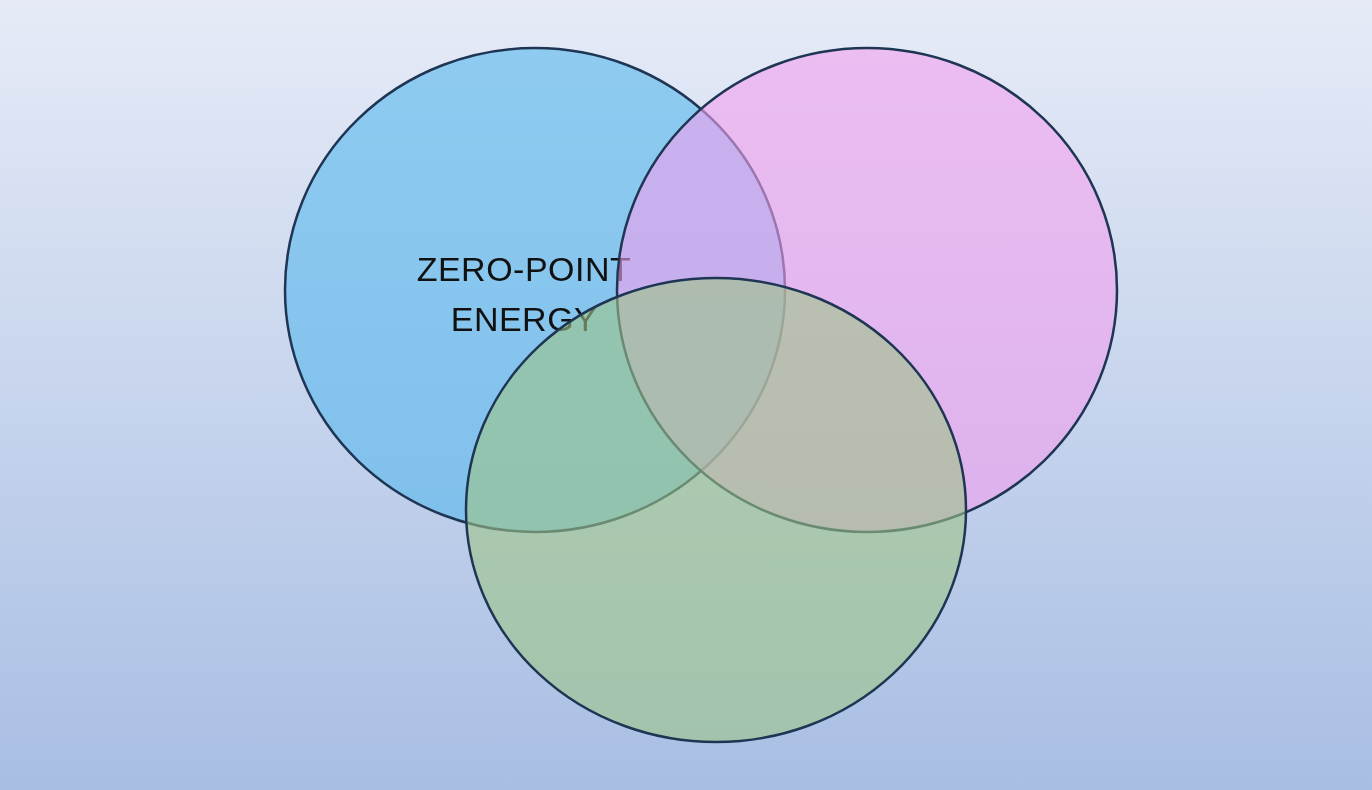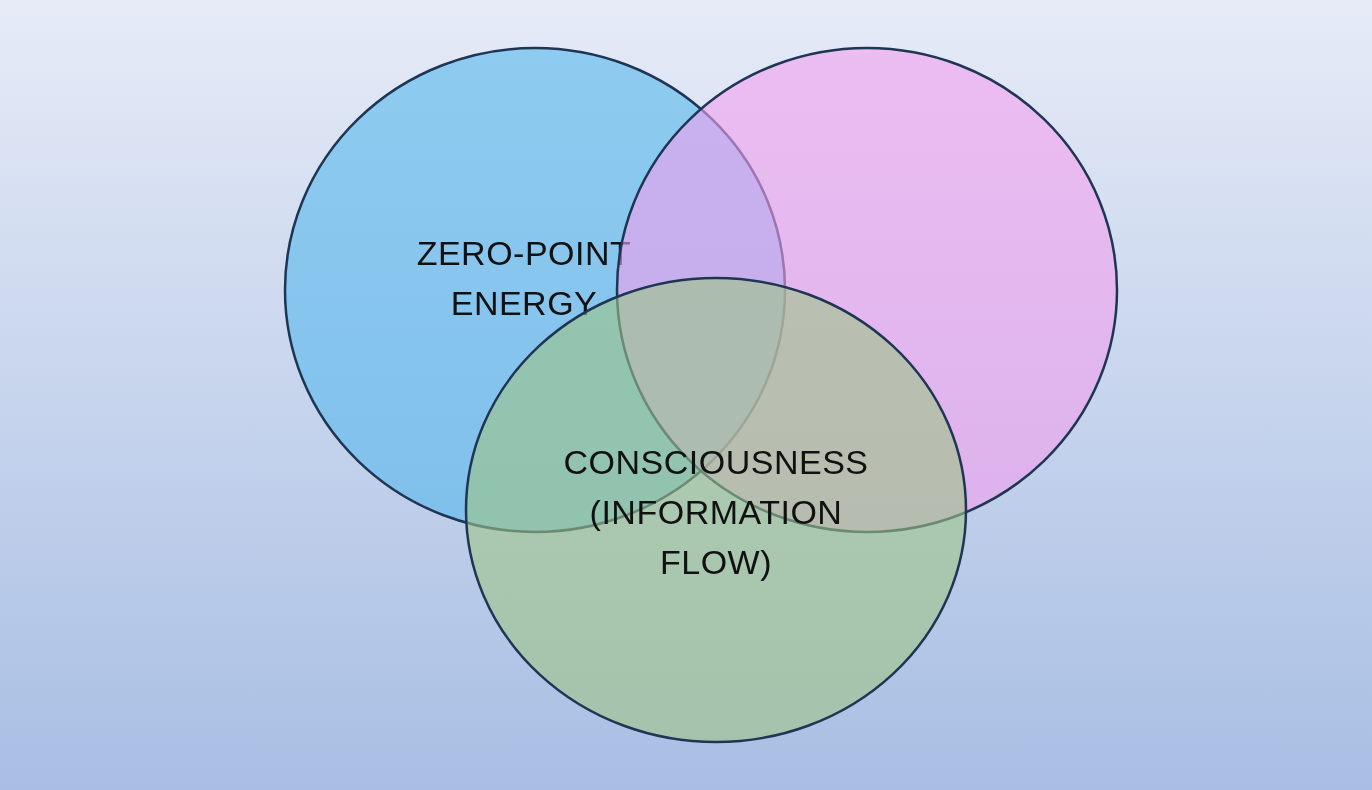--- a/index.html
+++ b/index.html
@@ -20,21 +20,21 @@
   .venn-label {
     position: absolute;
     text-align: center;
     white-space: pre-line;
     font-size: 34px;
     line-height: 50px;
     color: var(--venn-text, #111111);
     letter-spacing: 0.5px;
   }
 
-  .label-zpe { left: 354px; top: 228px; width: 340px; }
+  .label-zpe { left: 354px; top: 244px; width: 340px; }
   .label-uap { left: 698px; top: 202px; width: 340px; }
   .label-con { left: 526px; top: 437px; width: 380px; }
 </style>
 </head>
 <body>
 
 <div class="slide" style="background: linear-gradient(rgb(230, 235, 247) 0%, rgb(168, 190, 227) 100%); --venn-text: #111111;">
 
   <div class="layer">
     <svg width="1372" height="790" viewBox="0 0 1372 790">
@@ -47,18 +47,15 @@
   <div class="layer">
     <svg width="1372" height="790" viewBox="0 0 1372 790">
       <ellipse cx="867" cy="290" rx="250" ry="242" fill="#F1A0EF" fill-opacity="0.6" stroke="#1E3553" stroke-width="2.5"></ellipse>
     </svg>
   </div>
 
   <div class="layer">
     <svg width="1372" height="790" viewBox="0 0 1372 790">
       <ellipse cx="716" cy="510" rx="250" ry="232" fill="#9CC487" fill-opacity="0.6" stroke="#1E3553" stroke-width="2.5"></ellipse>
     </svg>
-    <div class="venn-label label-con">CONSCIOUSNESS
-(INFORMATION
-FLOW)</div>
   </div>
 
 </div>
 
 </body></html>

